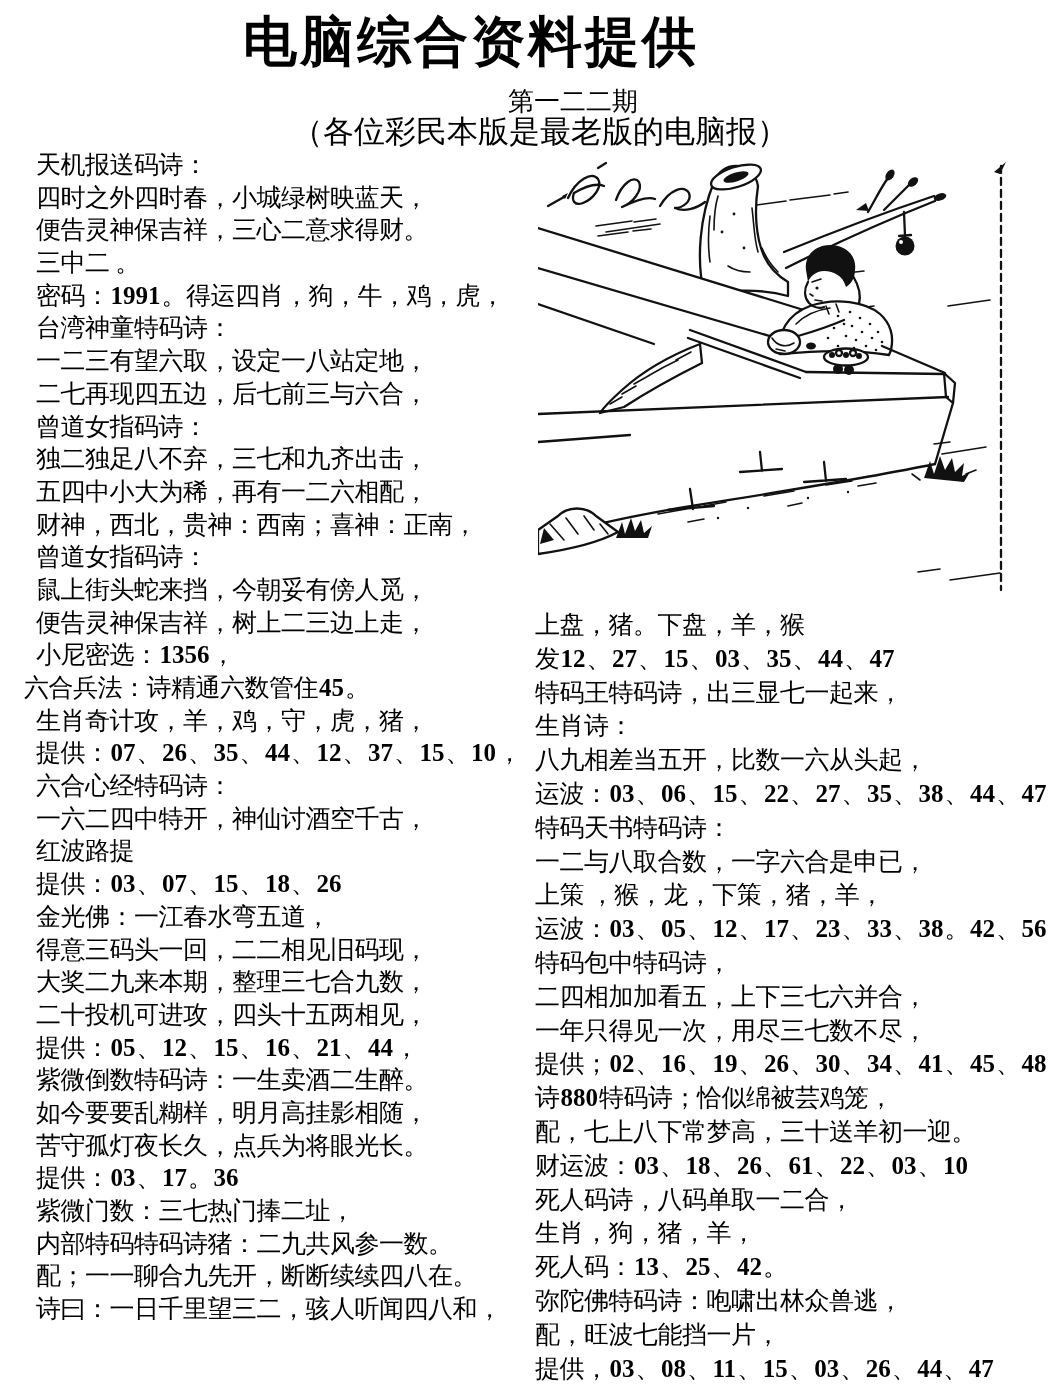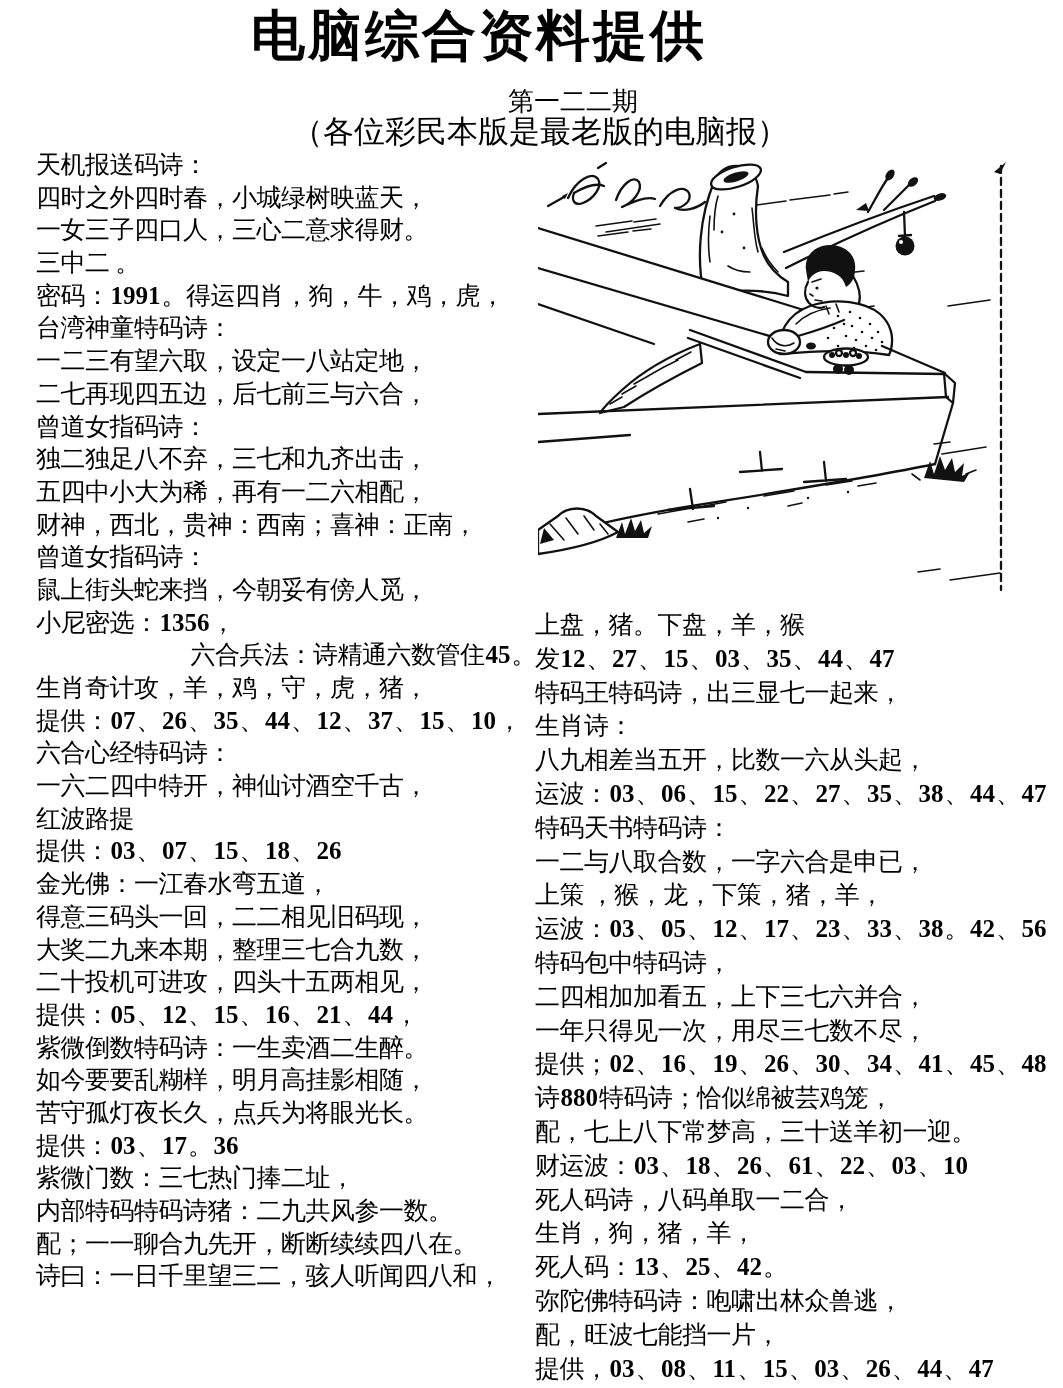--- a/index.html
+++ b/index.html
@@ -1,35 +1,35 @@
 <!DOCTYPE html>
 <html><head>
 <meta charset="utf-8">
 <style>
   html,body{margin:0;padding:0;background:#888;}
   .page{position:relative;width:1063px;height:1388px;background:#ffffff;overflow:hidden;
         font-family:"Liberation Serif","DejaVu Serif",serif;color:#000;}
   
-  .hdr-title{position:absolute;top:0;left:0;width:942px;text-align:center;
+  .hdr-title{position:absolute;top:6px;left:0;width:942px;text-align:center;
              font-family:"Liberation Sans","DejaVu Sans",sans-serif;font-weight:bold;
-             font-size:54px;letter-spacing:3px;white-space:nowrap;margin-left:8px;}
+             font-size:54px;letter-spacing:3px;white-space:nowrap;}
   .hdr-issue{position:absolute;top:84px;left:0;width:1146px;text-align:center;
              font-family:"Liberation Sans","DejaVu Sans",sans-serif;
              font-size:26px;white-space:nowrap;}
   .hdr-note{position:absolute;top:111px;left:0;width:1080px;text-align:center;
             font-family:"Liberation Sans","DejaVu Sans",sans-serif;
             font-size:31px;white-space:nowrap;}
   
   .col{position:absolute;white-space:nowrap;}
   .left-col{left:24px;top:149px;width:512px;}
   .right-col{left:533px;top:608px;width:528px;}
   .line{font-size:25px;letter-spacing:-0.5px;}
   .left-col .line{height:32.7px;line-height:32.7px;padding-left:12px;}
   .right-col .line{height:33.8px;line-height:33.8px;padding-left:2px;}
-  .left-col .line.outdent{padding-left:0;text-align:right;}
+  .left-col .line.outdent{padding-left:0;}
   .num{font-weight:bold;letter-spacing:0;padding:0 1px;}
   
   .illu{position:absolute;left:538px;top:156px;width:472px;height:446px;}
   .illu svg{display:block;}
   .sk{stroke:#111;fill:none;stroke-width:2.3;stroke-linecap:round;stroke-linejoin:round;}
   .skf{stroke:#111;fill:#fff;stroke-width:2.3;stroke-linejoin:round;}
   .skd{fill:#111;stroke:none;}
   .skh{stroke:#111;fill:none;stroke-width:1.6;stroke-linecap:round;}
   .sr-only{position:absolute;width:1px;height:1px;overflow:hidden;clip:rect(0 0 0 0);white-space:nowrap;}
 </style>
@@ -196,32 +196,33 @@
       <g>
         <path class="sk" stroke-width="2" stroke-dasharray="7 5" d="M463,10 V434"></path>
         <path class="skd" d="M456,16 L468,6 L462,18 Z"></path>
       </g>
     </svg>
   </div>
 
   <div class="col left-col" id="left-col">
       <div class="line">天机报送码诗：</div>
       <div class="line">四时之外四时春，小城绿树映蓝天，</div>
-      <div class="line">一女三子四口人，三心二意求得财。</div>
+      <div class="line">便告灵神保吉祥，三心二意求得财。</div>
       <div class="line">三中二 。</div>
       <div class="line">密码：<span class="num">1991</span>。得运四肖，狗，牛，鸡，虎，</div>
       <div class="line">台湾神童特码诗：</div>
       <div class="line">一二三有望六取，设定一八站定地，</div>
       <div class="line">二七再现四五边，后七前三与六合，</div>
       <div class="line">曾道女指码诗：</div>
       <div class="line">独二独足八不弃，三七和九齐出击，</div>
       <div class="line">五四中小大为稀，再有一二六相配，</div>
       <div class="line">财神，西北，贵神：西南；喜神：正南，</div>
       <div class="line">曾道女指码诗：</div>
       <div class="line">鼠上街头蛇来挡，今朝妥有傍人觅，</div>
+      <div class="line">便告灵神保吉祥，树上二三边上走，</div>
       <div class="line">小尼密选：<span class="num">1356</span>，</div>
       <div class="line outdent">六合兵法：诗精通六数管住<span class="num">45</span>。</div>
       <div class="line">生肖奇计攻，羊，鸡，守，虎，猪，</div>
       <div class="line">提供：<span class="num">07</span>、<span class="num">26</span>、<span class="num">35</span>、<span class="num">44</span>、<span class="num">12</span>、<span class="num">37</span>、<span class="num">15</span>、<span class="num">10</span>，</div>
       <div class="line">六合心经特码诗：</div>
       <div class="line">一六二四中特开，神仙讨酒空千古，</div>
       <div class="line">红波路提</div>
       <div class="line">提供：<span class="num">03</span>、<span class="num">07</span>、<span class="num">15</span>、<span class="num">18</span>、<span class="num">26</span></div>
       <div class="line">金光佛：一江春水弯五道，</div>
       <div class="line">得意三码头一回，二二相见旧码现，</div>

